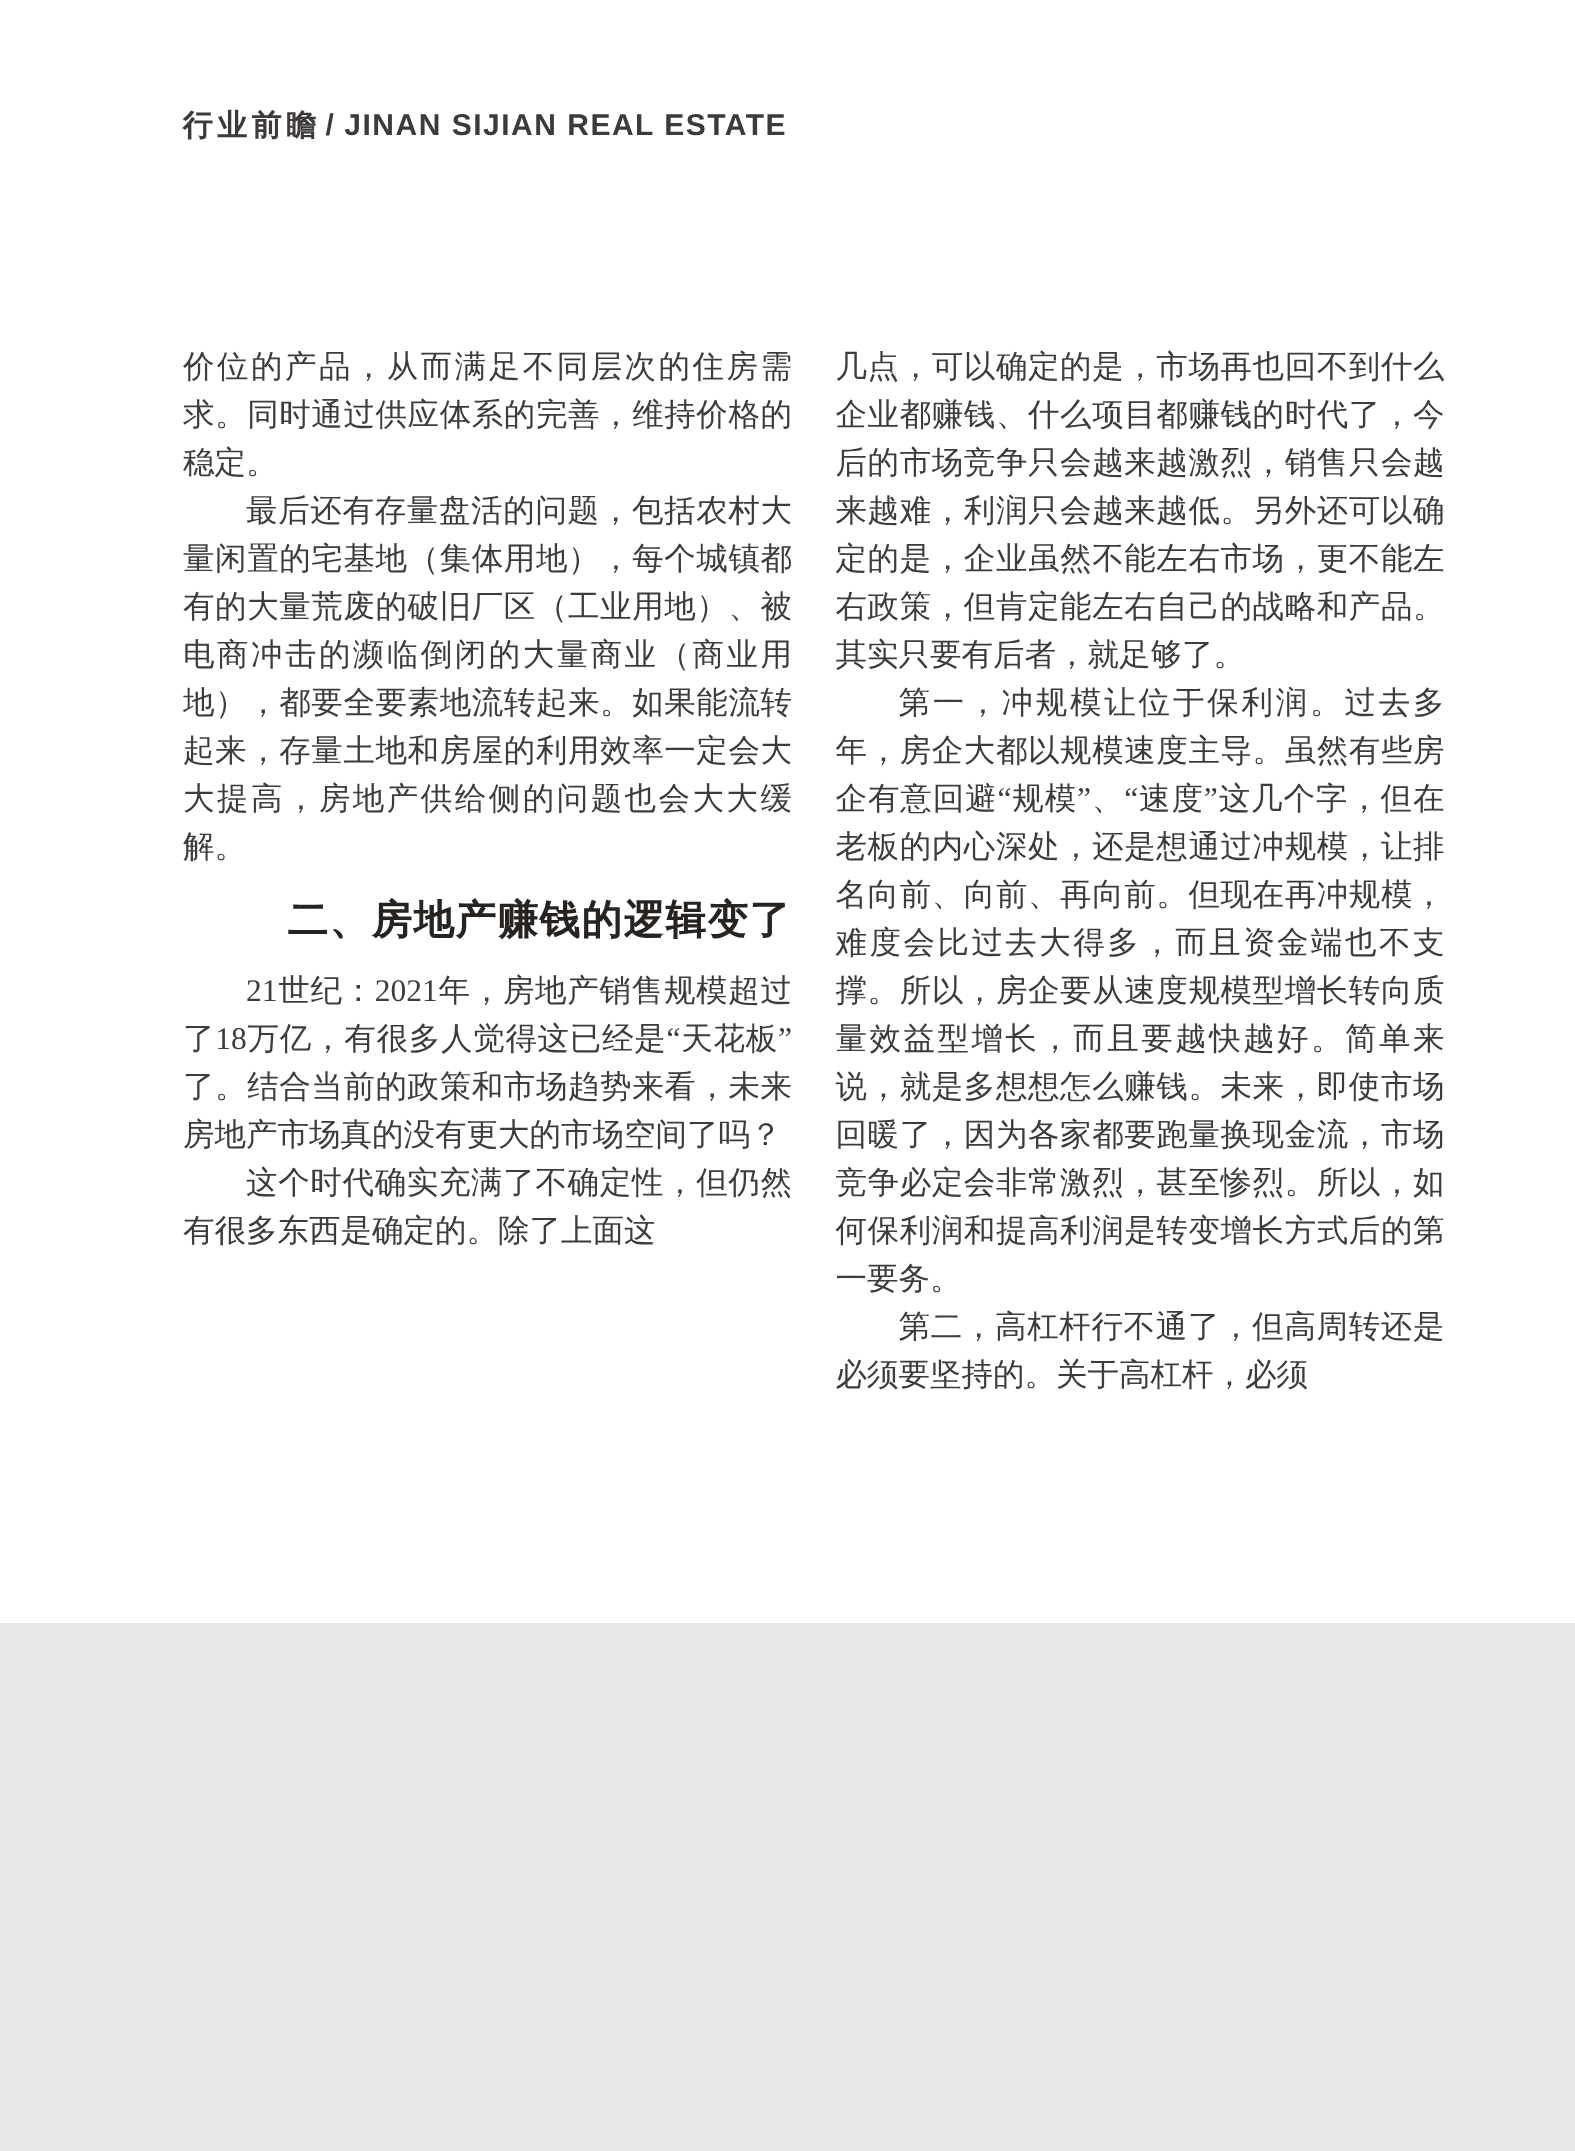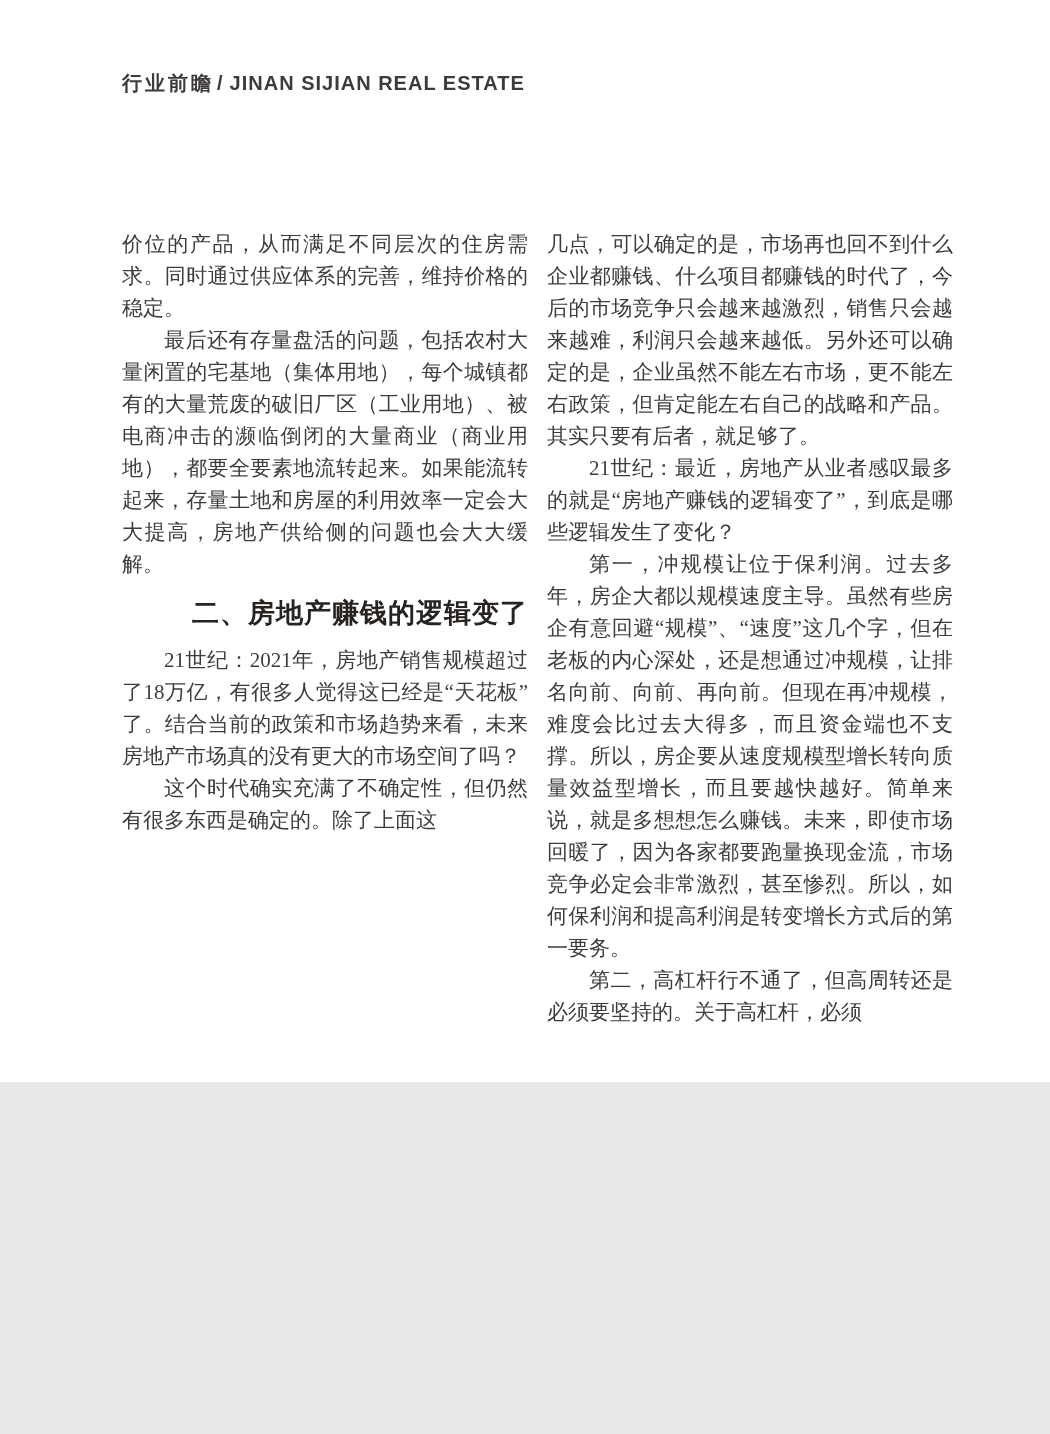--- a/index.html
+++ b/index.html
@@ -28,21 +28,21 @@
     white-space: nowrap;
   }
   .page-header .cn { letter-spacing: 3px; }
   .page-header .sep { margin: 0 6px 0 3px; }
   .columns {
     position: absolute;
     left: 122px;
     top: 228px;
     width: 841px;
     display: flex;
-    gap: 19px;
+    gap: 29px;
   }
   .column {
     width: 406px;
     font-size: 21px;
     line-height: 32px;
     color: #3c3c3c;
     text-align: justify;
     text-justify: inter-character;
   }
   .column p.paragraph {
@@ -91,21 +91,20 @@
   <main class="columns">
     <div class="column" id="col-left">
         <p class="paragraph no-indent">价位的产品，从而满足不同层次的住房需求。同时通过供应体系的完善，维持价格的稳定。</p>
         <p class="paragraph indent">最后还有存量盘活的问题，包括农村大量闲置的宅基地（集体用地），每个城镇都有的大量荒废的破旧厂区（工业用地）、被电商冲击的濒临倒闭的大量商业（商业用地），都要全要素地流转起来。如果能流转起来，存量土地和房屋的利用效率一定会大大提高，房地产供给侧的问题也会大大缓解。</p>
         <h2 class="heading">二、房地产赚钱的逻辑变了</h2>
         <p class="paragraph indent">21世纪：2021年，房地产销售规模超过了18万亿，有很多人觉得这已经是“天花板”了。结合当前的政策和市场趋势来看，未来房地产市场真的没有更大的市场空间了吗？</p>
         <p class="paragraph indent">这个时代确实充满了不确定性，但仍然有很多东西是确定的。除了上面这</p>
       </div>
     <div class="column" id="col-right">
         <p class="paragraph no-indent">几点，可以确定的是，市场再也回不到什么企业都赚钱、什么项目都赚钱的时代了，今后的市场竞争只会越来越激烈，销售只会越来越难，利润只会越来越低。另外还可以确定的是，企业虽然不能左右市场，更不能左右政策，但肯定能左右自己的战略和产品。其实只要有后者，就足够了。</p>
-        <p class="paragraph indent">21世纪：最近，房地产从业者感叹最多的就是“房地产赚钱的逻辑变了”，到底是哪些逻辑发生了变化？</p>
         <p class="paragraph indent">第一，冲规模让位于保利润。过去多年，房企大都以规模速度主导。虽然有些房企有意回避“规模”、“速度”这几个字，但在老板的内心深处，还是想通过冲规模，让排名向前、向前、再向前。但现在再冲规模，难度会比过去大得多，而且资金端也不支撑。所以，房企要从速度规模型增长转向质量效益型增长，而且要越快越好。简单来说，就是多想想怎么赚钱。未来，即使市场回暖了，因为各家都要跑量换现金流，市场竞争必定会非常激烈，甚至惨烈。所以，如何保利润和提高利润是转变增长方式后的第一要务。</p>
         <p class="paragraph indent">第二，高杠杆行不通了，但高周转还是必须要坚持的。关于高杠杆，必须</p>
       </div>
   </main>
 
   <div class="footer-rule"></div>
   <div class="page-number">43</div>
 
 </div>
 

